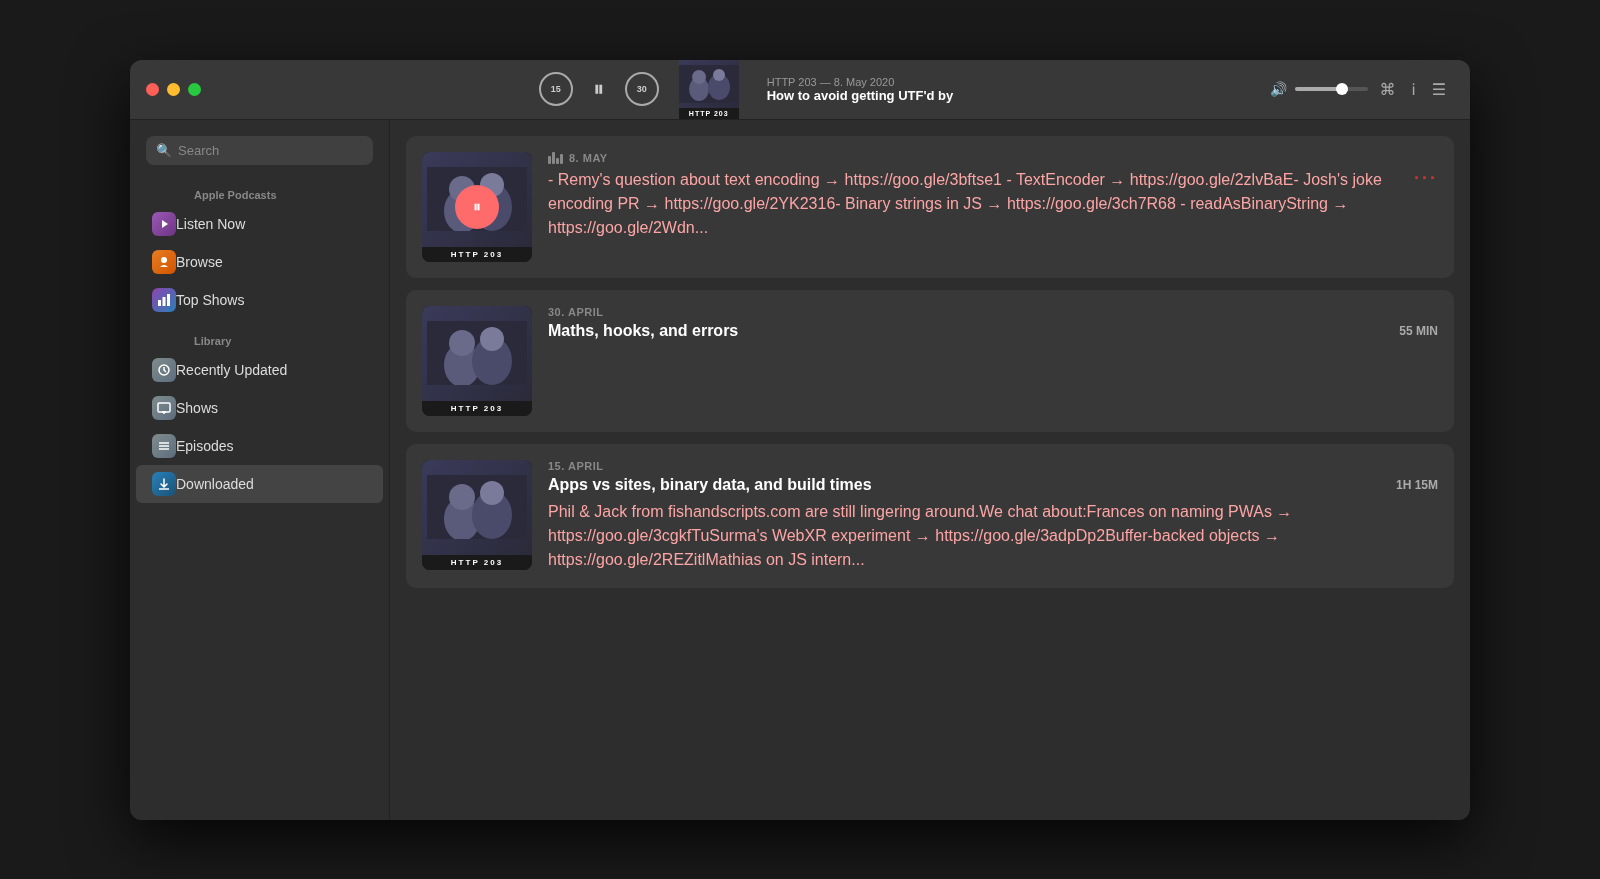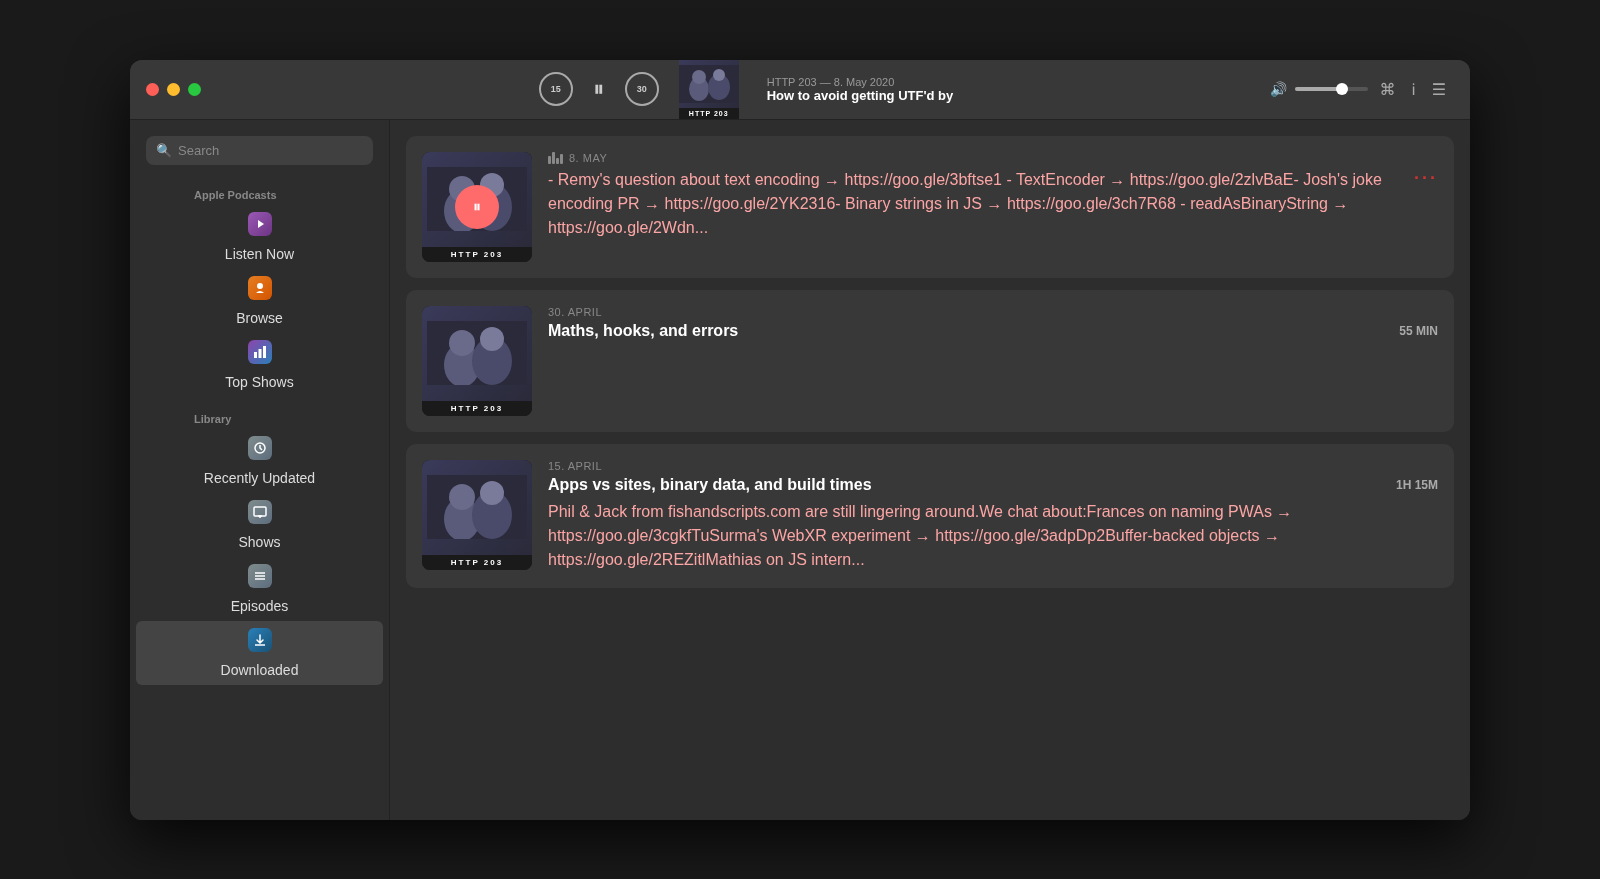--- a/index.html
+++ b/index.html
@@ -203,28 +203,26 @@
       font-size: 11px;
       font-weight: 600;
       color: #888;
       text-transform: none;
       letter-spacing: 0;
       margin-left: 48px;
     }
     .sidebar-item {
       display: flex;
       align-items: center;
-      gap: 10px;
       padding: 7px 16px;
       cursor: pointer;
       border-radius: 6px;
       margin: 0 6px;
       color: #ddd;
       font-size: 14px;
-      flex-direction: column;
     }
     .sidebar-item.active { background: #444; }
     .sidebar-icon {
       width: 24px;
       height: 24px;
       border-radius: 6px;
       display: flex;
       align-items: center;
       justify-content: center;
       font-size: 14px;
@@ -284,21 +282,21 @@
       font-size: 16px;
       color: #fff;
     }
     .episode-info {
       flex: 1;
       min-width: 0;
     }
     .episode-date {
       font-size: 11px;
       color: #888;
-      font-weight: 400;
+      font-weight: 700;
       letter-spacing: 0.5px;
       display: flex;
       align-items: center;
       gap: 6px;
       margin-bottom: 4px;
     }
     .bars-icon {
       display: flex;
       gap: 1px;
       align-items: flex-end;

